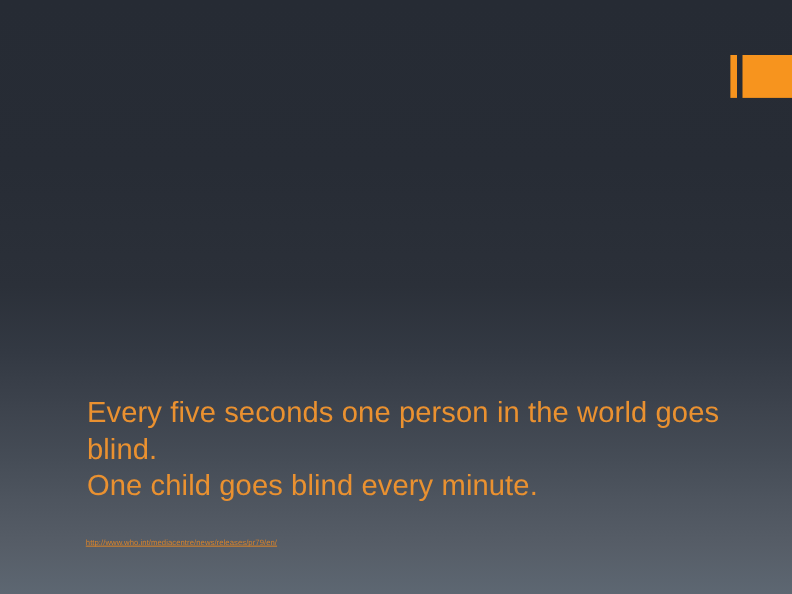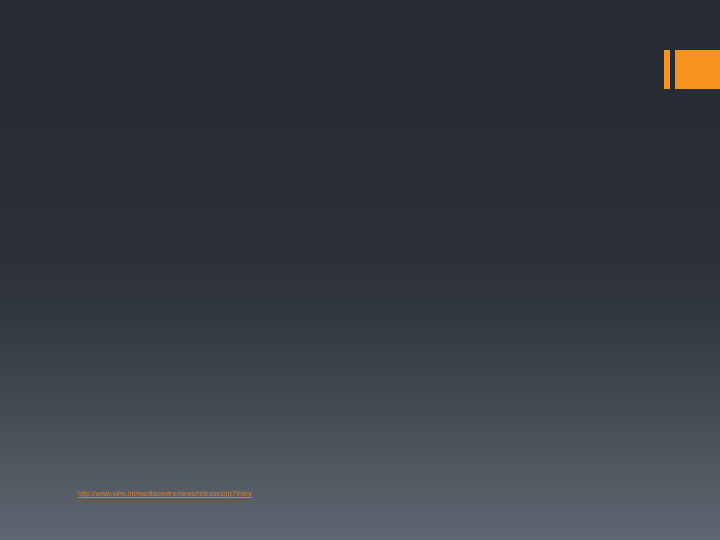--- a/index.html
+++ b/index.html
@@ -80,16 +80,18 @@
 </style>
 </head>
 <body>
 
 <div id="slide">
 
   <div class="deco-bar"></div>
 
   <div class="deco-block"></div>
 
+  <div class="headline">Every five seconds one person in the world goes blind.
+One child goes blind every minute.</div>
 
   <a class="source-link">http://www.who.int/mediacentre/news/releases/pr79/en/</a>
 
 </div>
 
 </body></html>

